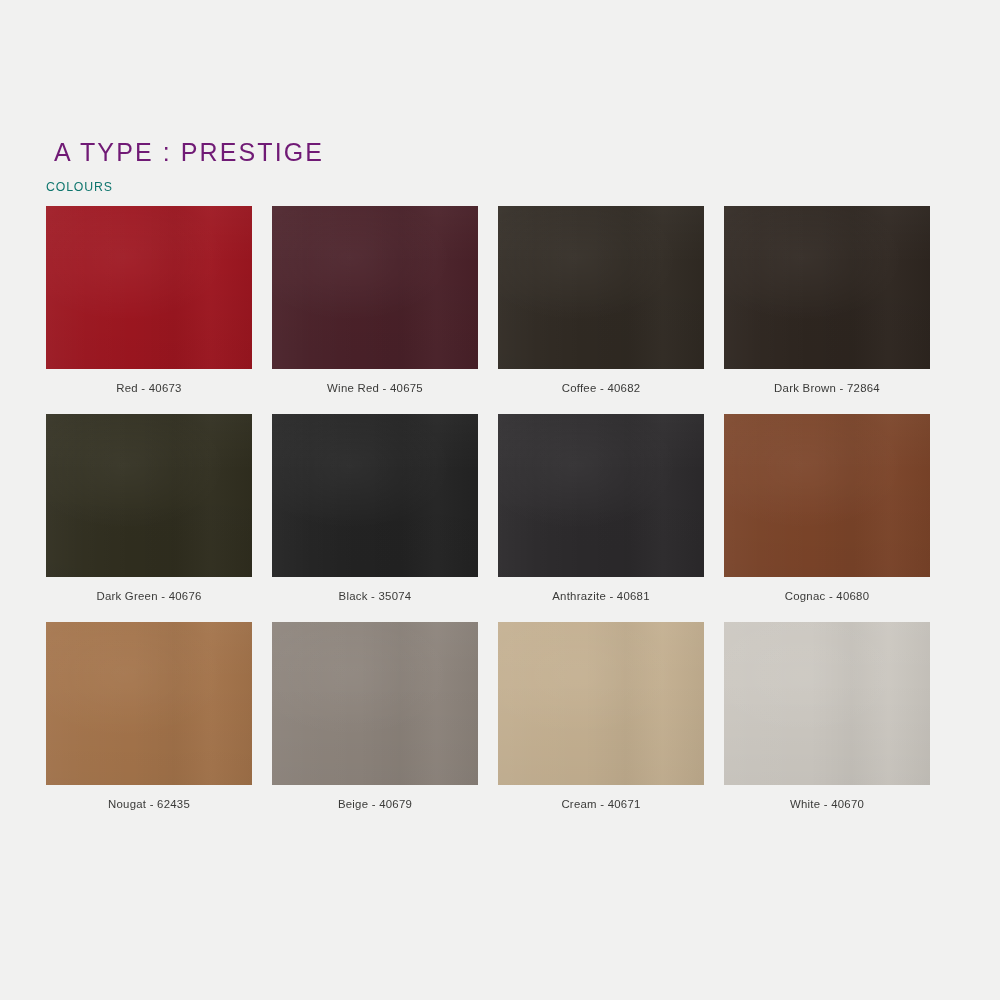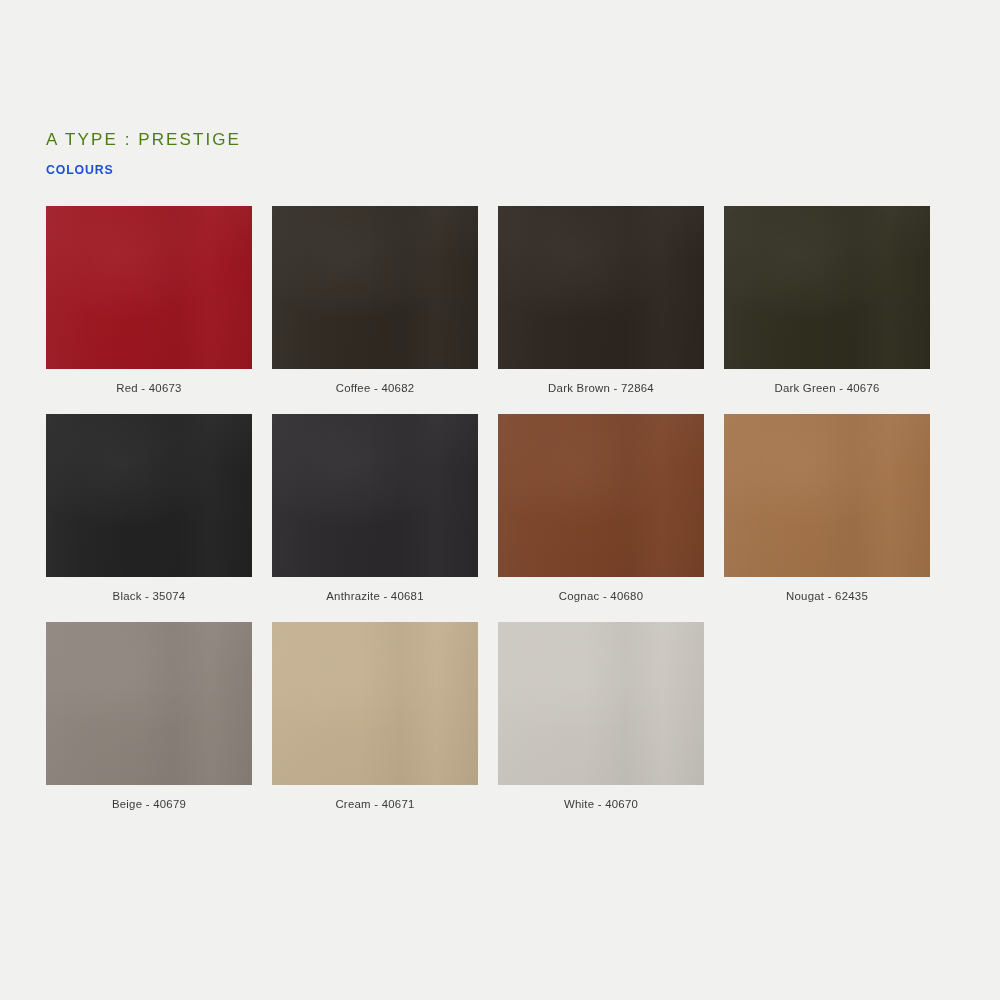--- a/index.html
+++ b/index.html
@@ -21,34 +21,34 @@
     box-sizing: border-box;
   }
 
   .header {
     position: absolute;
     left: 46px;
     top: 130px;
   }
 
   .page-title {
-    font-size: 17px;
+    font-size: 25px;
     font-weight: 400;
     letter-spacing: 2.1px;
-    color: #4d7c0f;
-    margin: 0;
+    color: #701a75;
+    margin: 8px;
     white-space: nowrap;
     font-family: "Liberation Sans", sans-serif;
   }
 
   .section-label {
     font-size: 12.3px;
-    font-weight: 700;
+    font-weight: 400;
     letter-spacing: 0.85px;
-    color: #1d4ed8;
+    color: #0f766e;
     margin: 0;
     margin-top: 13px;
     white-space: nowrap;
   }
 
   .swatch-grid {
     position: absolute;
     left: 46px;
     top: 206px;
     width: 908px;
@@ -120,20 +120,27 @@
   <div class="swatch-grid">
 
     <div class="swatch-cell">
       <div class="swatch-chip" style="background-color: rgb(157, 22, 32);">
         <div class="sheen"></div>
         <div class="sheen2"></div>
       </div>
       <div class="swatch-caption">Red - 40673</div>
     </div>
 
+    <div class="swatch-cell">
+      <div class="swatch-chip" style="background-color: rgb(74, 33, 41);">
+        <div class="sheen"></div>
+        <div class="sheen2"></div>
+      </div>
+      <div class="swatch-caption">Wine Red - 40675</div>
+    </div>
 
     <div class="swatch-cell">
       <div class="swatch-chip" style="background-color: rgb(48, 42, 35);">
         <div class="sheen"></div>
         <div class="sheen2"></div>
       </div>
       <div class="swatch-caption">Coffee - 40682</div>
     </div>
 
     <div class="swatch-cell">

